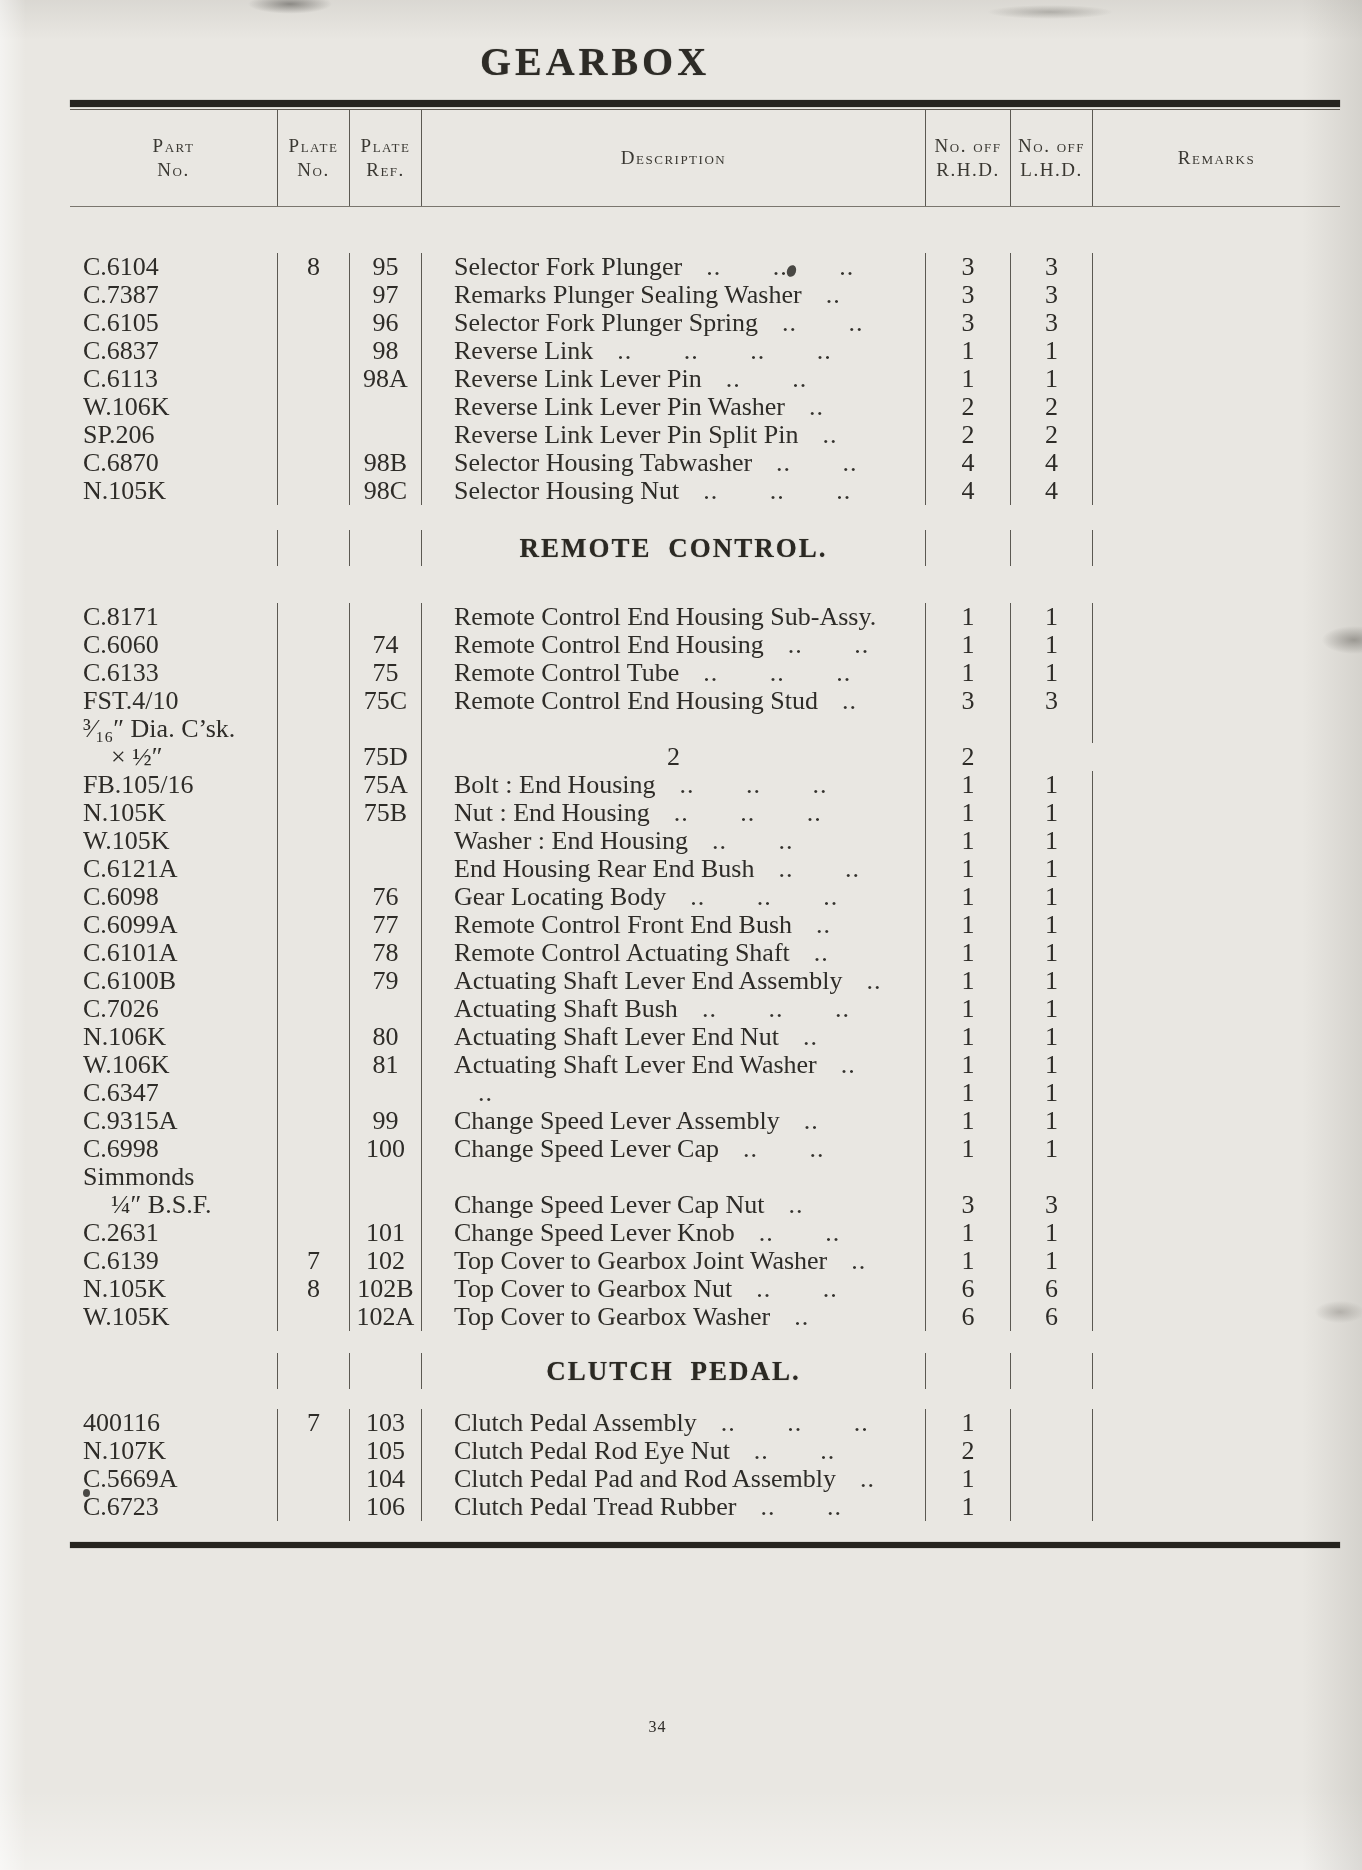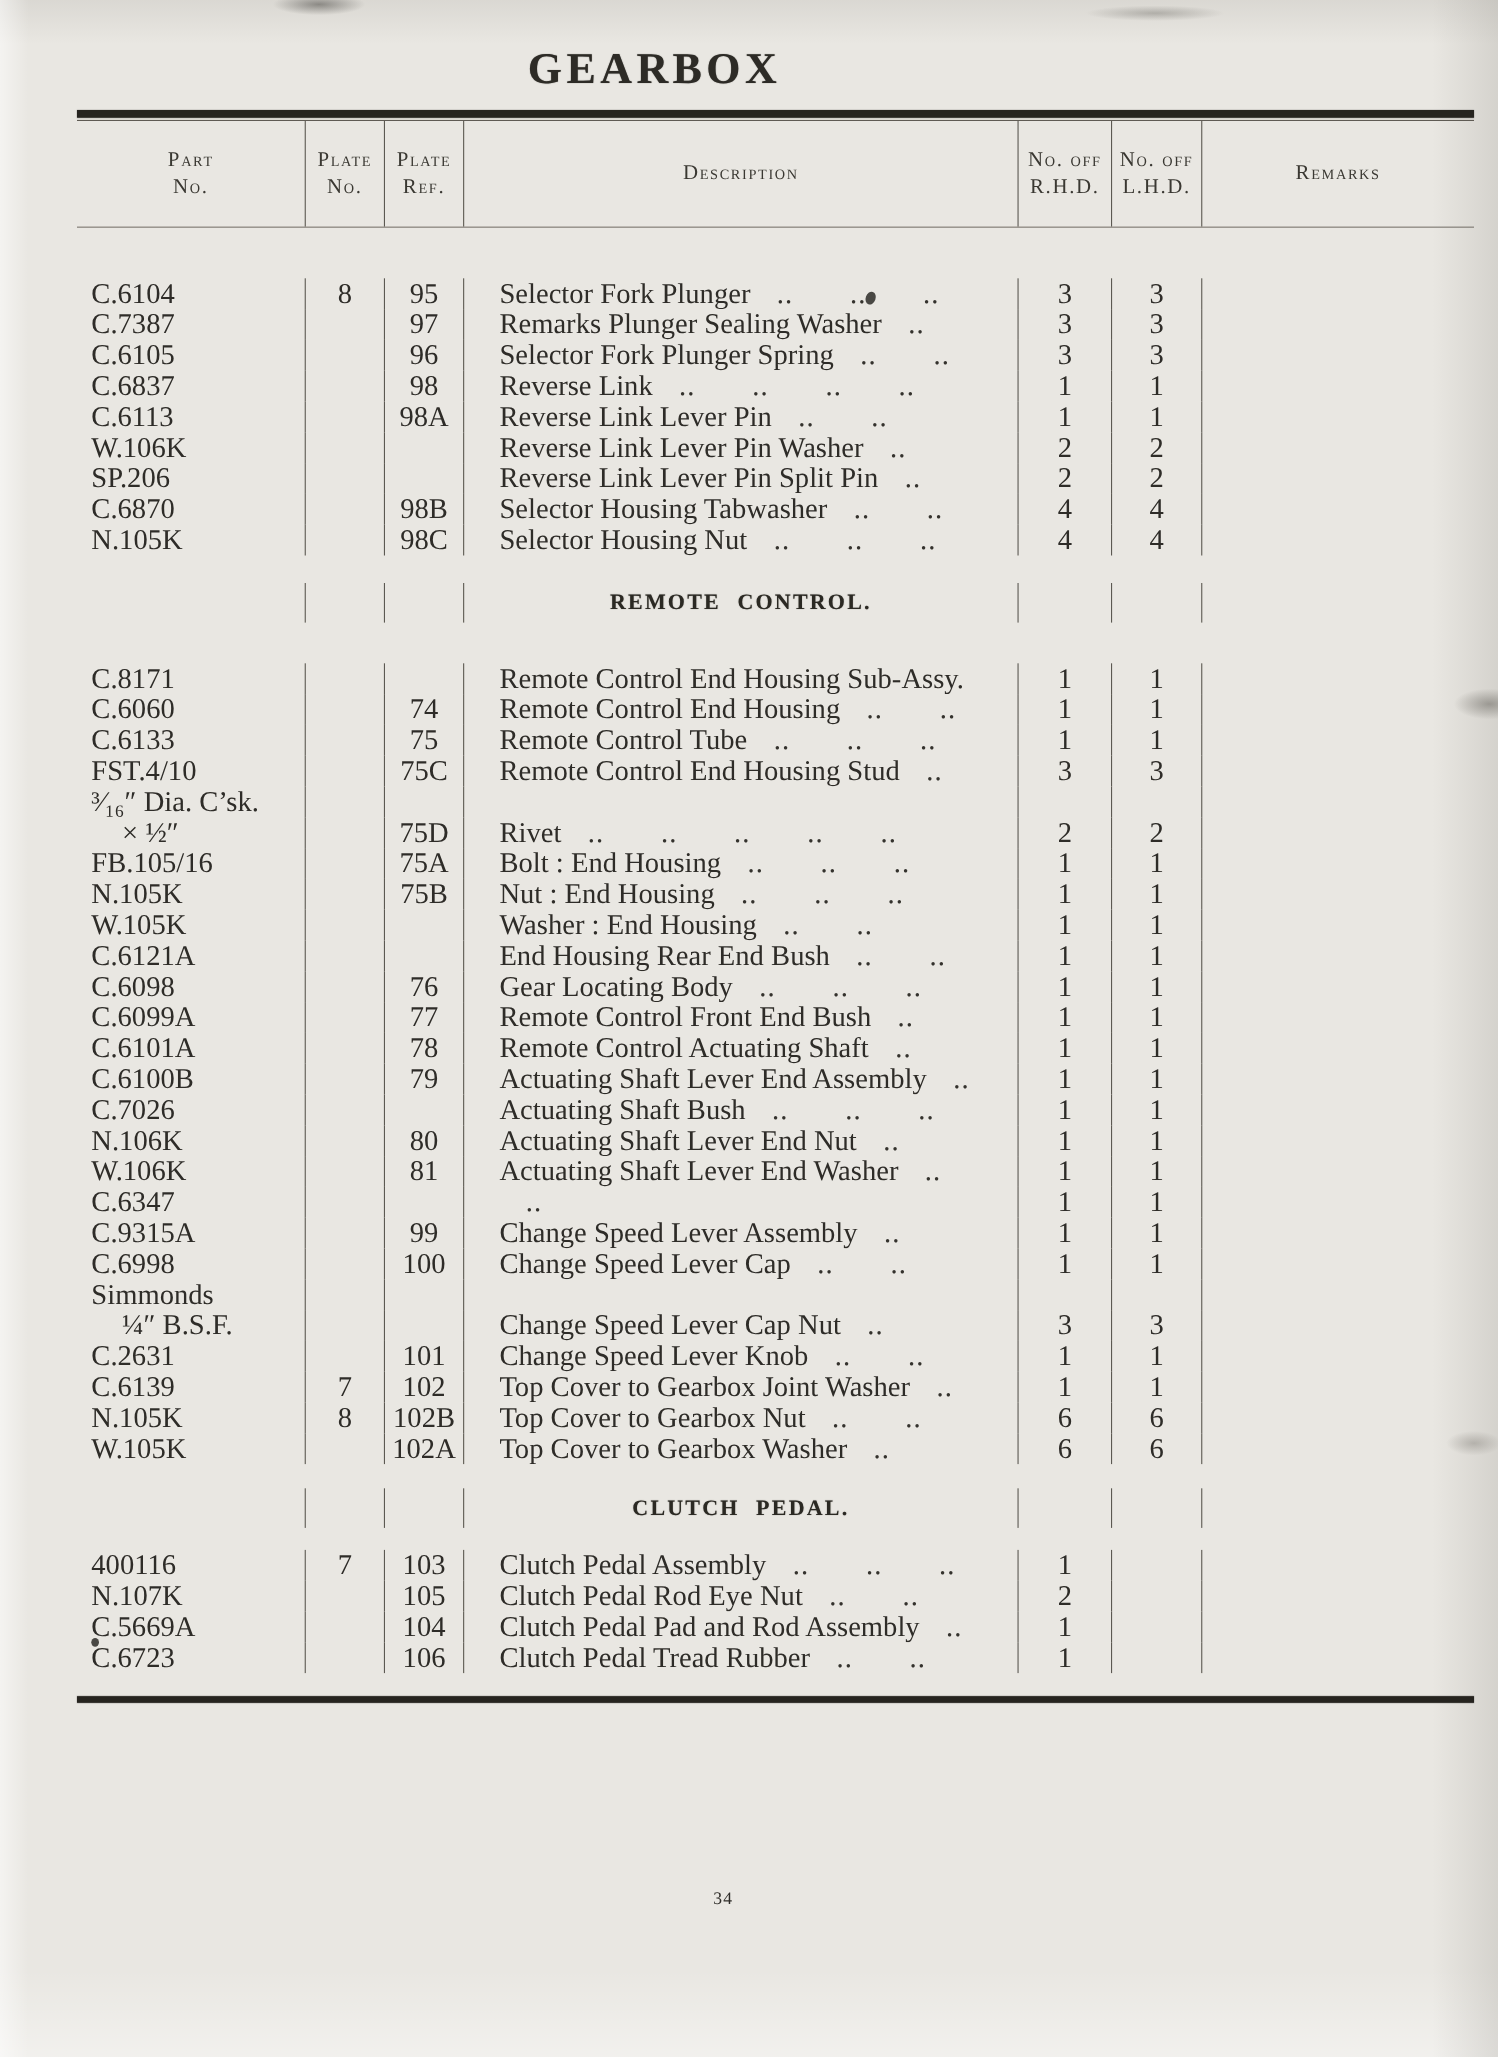--- a/index.html
+++ b/index.html
@@ -51,21 +51,21 @@
   .row .part{padding-left:13px;}
   .row .part.indent{padding-left:41px;}
   .row .plate,.row .ref,.row .qty{justify-content:center;}
   .row .desc{padding-left:32px;overflow:hidden;}
   .dots{margin-left:24px;word-spacing:44px;letter-spacing:1px;color:#34322d;}
 
   
   .heading-row{min-height:28px;}
   .heading-row .c{display:flex;align-items:center;justify-content:center;}
   .heading-row .hdg{
-    font-size:20px;font-weight:bold;letter-spacing:2px;word-spacing:8px;
+    font-size:27px;font-weight:bold;letter-spacing:2px;word-spacing:8px;
     text-align:left;white-space:pre-line;line-height:36px;color:#2b2923;
     text-shadow:0 0 1px rgba(43,41,35,.5);
   }
   .sec-1{margin-top:46px;}
   .sec-2 .heading-row{margin:25px 0 37px;}
   .sec-3 .heading-row{margin:28px 0 24px;}
   .sec-4 .heading-row{margin:22px 0 20px;}
 
   .pageno{
     position:absolute;top:1718px;left:0;width:1315px;text-align:center;
@@ -295,24 +295,20 @@
     </div>
     <div class="c qty"></div>
     <div class="c qty"></div>
     <div class="c remarks"></div>
   </div>
 
   <div class="grid row">
     <div class="c part indent">× ½″</div>
     <div class="c plate"></div>
     <div class="c ref">75D</div>
-    <div class="c desc">
-      <span>Rivet</span>
-      <span class="dots">.. .. .. .. ..</span>
-    </div>
     <div class="c qty">2</div>
     <div class="c qty">2</div>
     <div class="c remarks"></div>
   </div>
 
   <div class="grid row">
     <div class="c part">FB.105/16</div>
     <div class="c plate"></div>
     <div class="c ref">75A</div>
     <div class="c desc">

